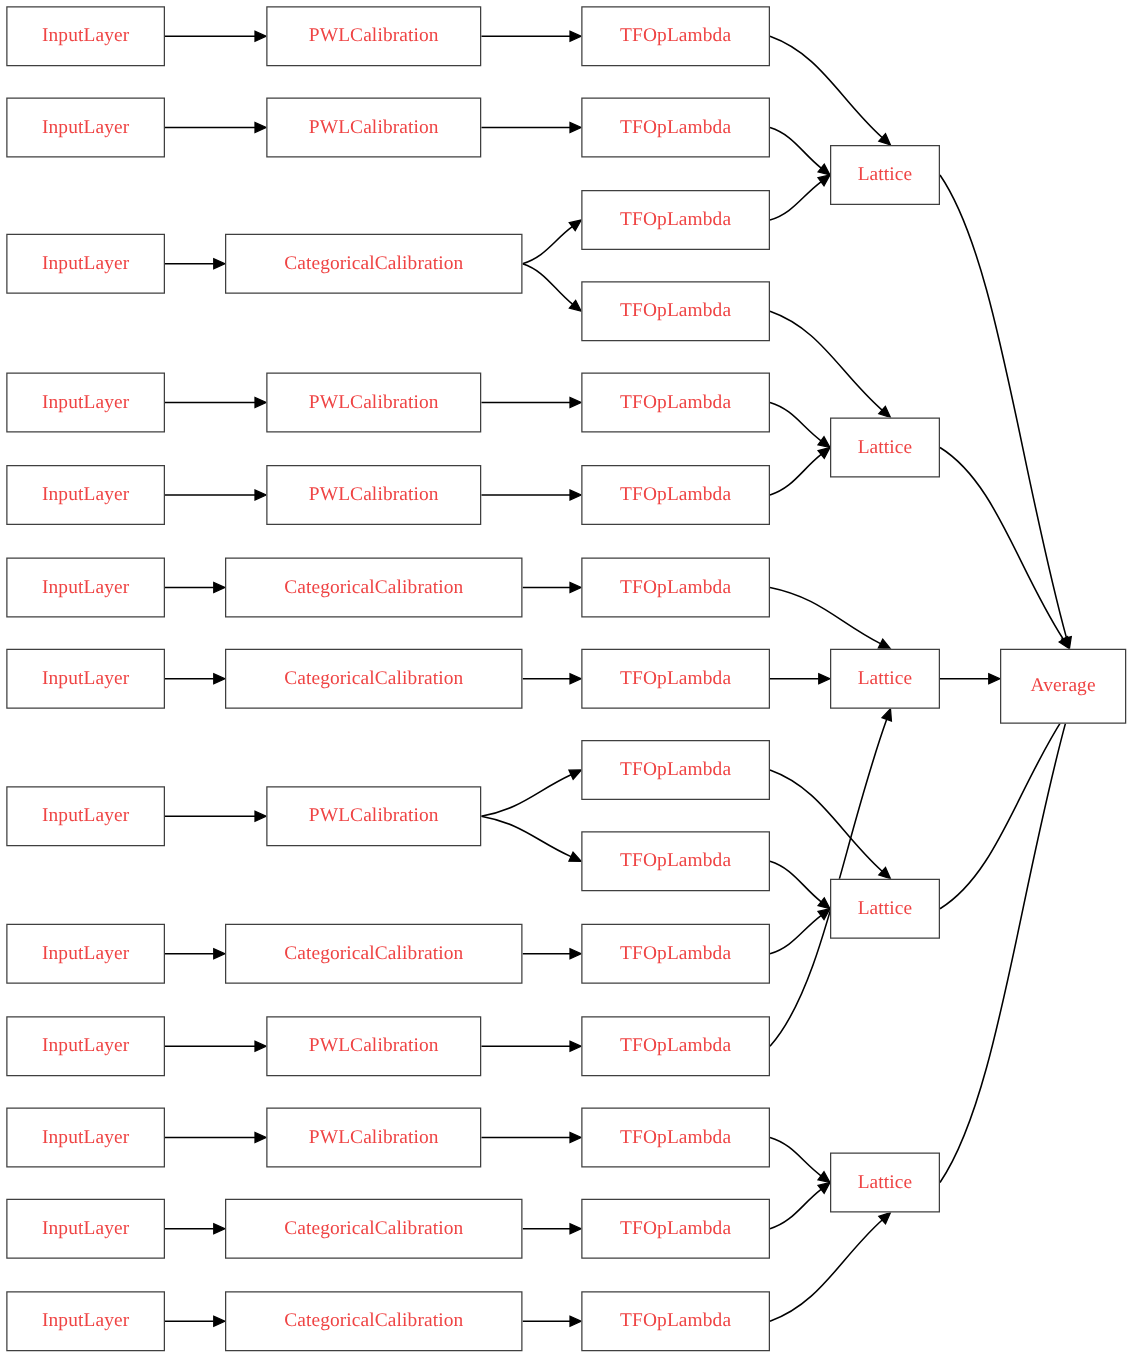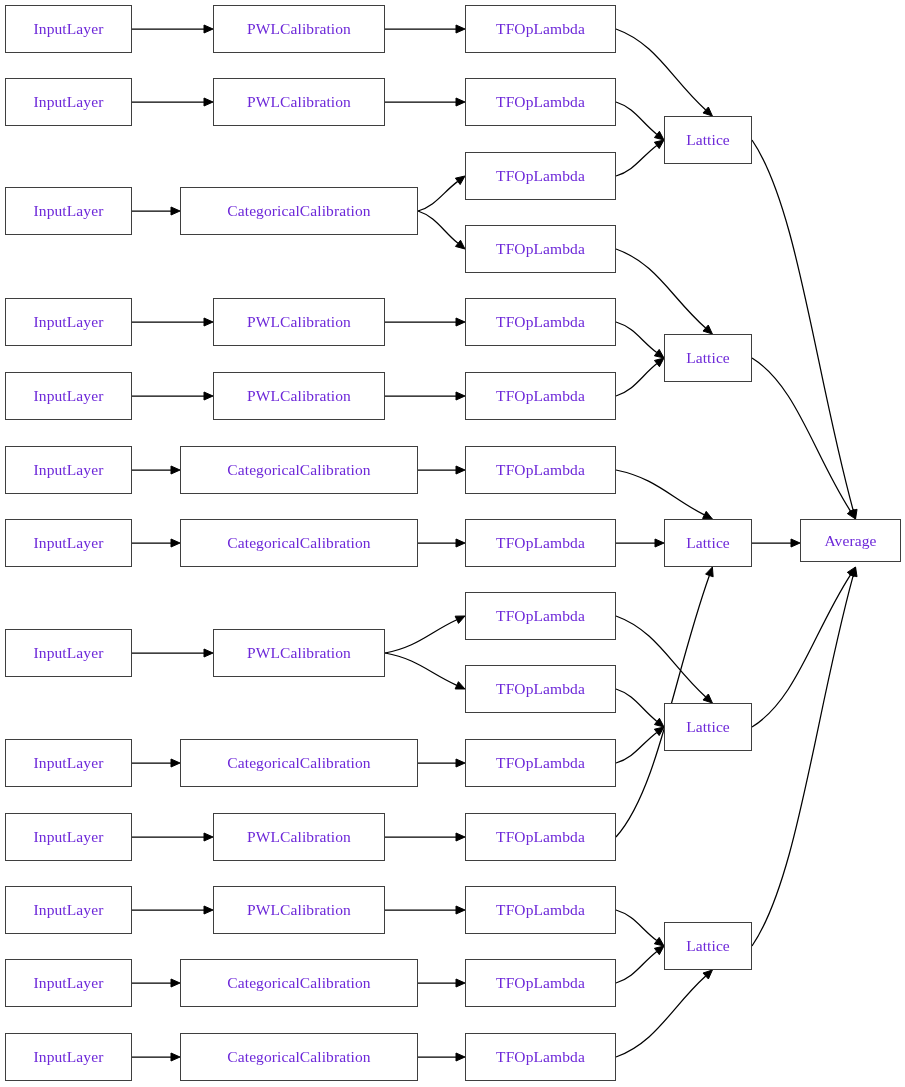--- a/index.html
+++ b/index.html
@@ -18,21 +18,21 @@
   .node{
     position:absolute;
     box-sizing:border-box;
     border:1.2px solid #3f3f3f;
     background:#ffffff;
     display:flex;
     align-items:center;
     justify-content:center;
     font-size:15.5px;
     line-height:1;
-    color:#6d28d9;
+    color:#ef4444;
     white-space:nowrap;
     letter-spacing:0.1px;
     z-index:2;
   }
   .node-label{
     pointer-events:none;
     display:block;
   }
   svg.edges{
     position:absolute;
@@ -285,16 +285,16 @@
     </div>
     <div class="node" style="left: 664px; top: 519px; width: 88px; height: 48px;">
       <span class="node-label">Lattice</span>
     </div>
     <div class="node" style="left: 664px; top: 703px; width: 88px; height: 48px;">
       <span class="node-label">Lattice</span>
     </div>
     <div class="node" style="left: 664px; top: 922px; width: 88px; height: 48px;">
       <span class="node-label">Lattice</span>
     </div>
-    <div class="node" style="left: 800px; top: 519px; width: 101px; height: 43px;">
+    <div class="node" style="left: 800px; top: 519px; width: 101px; height: 60px;">
       <span class="node-label">Average</span>
     </div>
   </div>
 
 </body></html>

